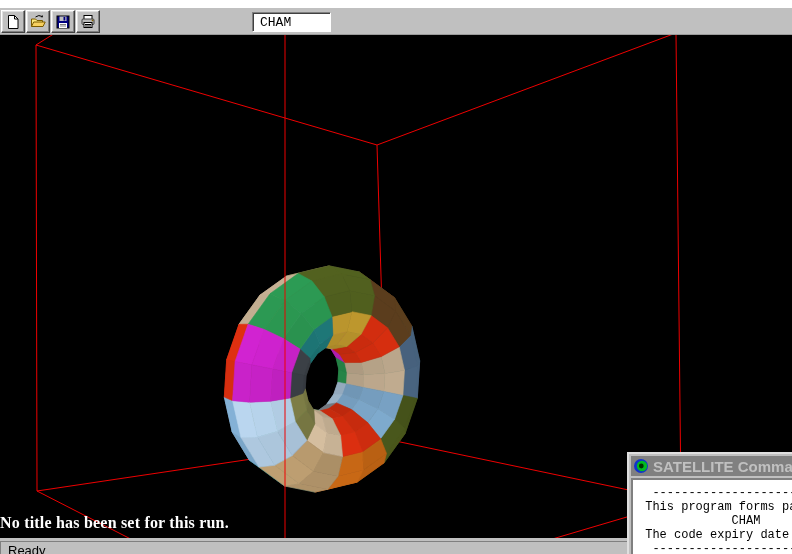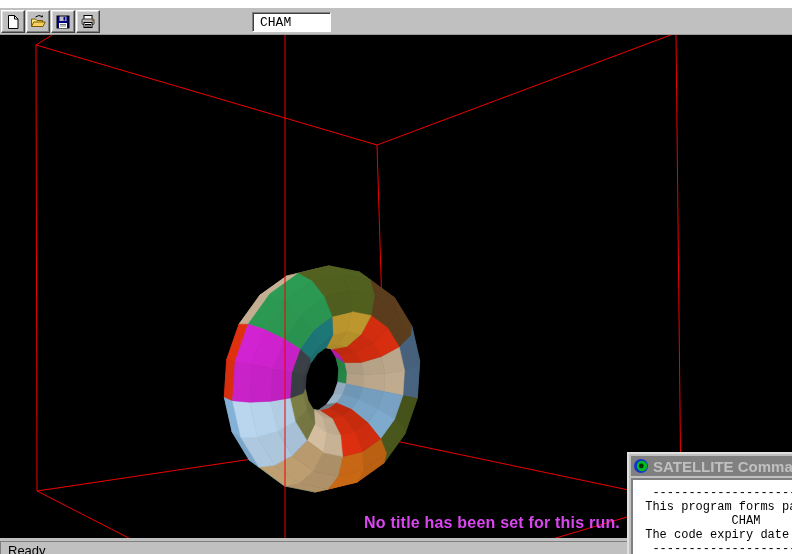--- a/index.html
+++ b/index.html
@@ -16,22 +16,22 @@
   .tbtn svg{display:block;}
   .tfield{position:absolute;top:4px;height:20px;background:#fff;color:#000;
           border:1px solid;border-color:#808080 #ffffff #ffffff #808080;
           box-shadow:inset 1px 1px 0 #404040;
           font-family:"Liberation Mono",monospace;font-size:13px;padding:0 0 0 7px;
           box-sizing:border-box;outline:none;}
 
   
   .viewport{position:absolute;left:0;top:27px;width:792px;height:503px;background:#000;}
   .viewport svg{display:block;}
-  .run-title{position:absolute;left:0;top:479px;width:620px;text-align:right;
-             color:#d946ef;font-size:16px;font-weight:bold;letter-spacing:.2px;}
+  .run-title{position:absolute;left:0;top:479px;width:620px;text-align:left;
+             color:#ffffff;font-size:16px;font-weight:bold;letter-spacing:.2px;font-family:Liberation Serif, serif;}
 
   
   .statusbar{position:absolute;left:0;top:530px;width:792px;height:24px;background:#c0c0c0;}
   .status-panel{margin:3px 0 0 0;height:17px;border-top:1px solid #808080;border-left:1px solid #808080;
                 border-bottom:1px solid #ffffff;padding:1px 0 0 7px;font-size:13px;color:#000;}
 
   
   .sat-window{position:absolute;left:627px;top:444px;width:182px;height:150px;z-index:10;
               background:#c0c0c0;border:2px solid;border-color:#dfdfdf #404040 #404040 #dfdfdf;
               padding:2px;box-sizing:border-box;}

